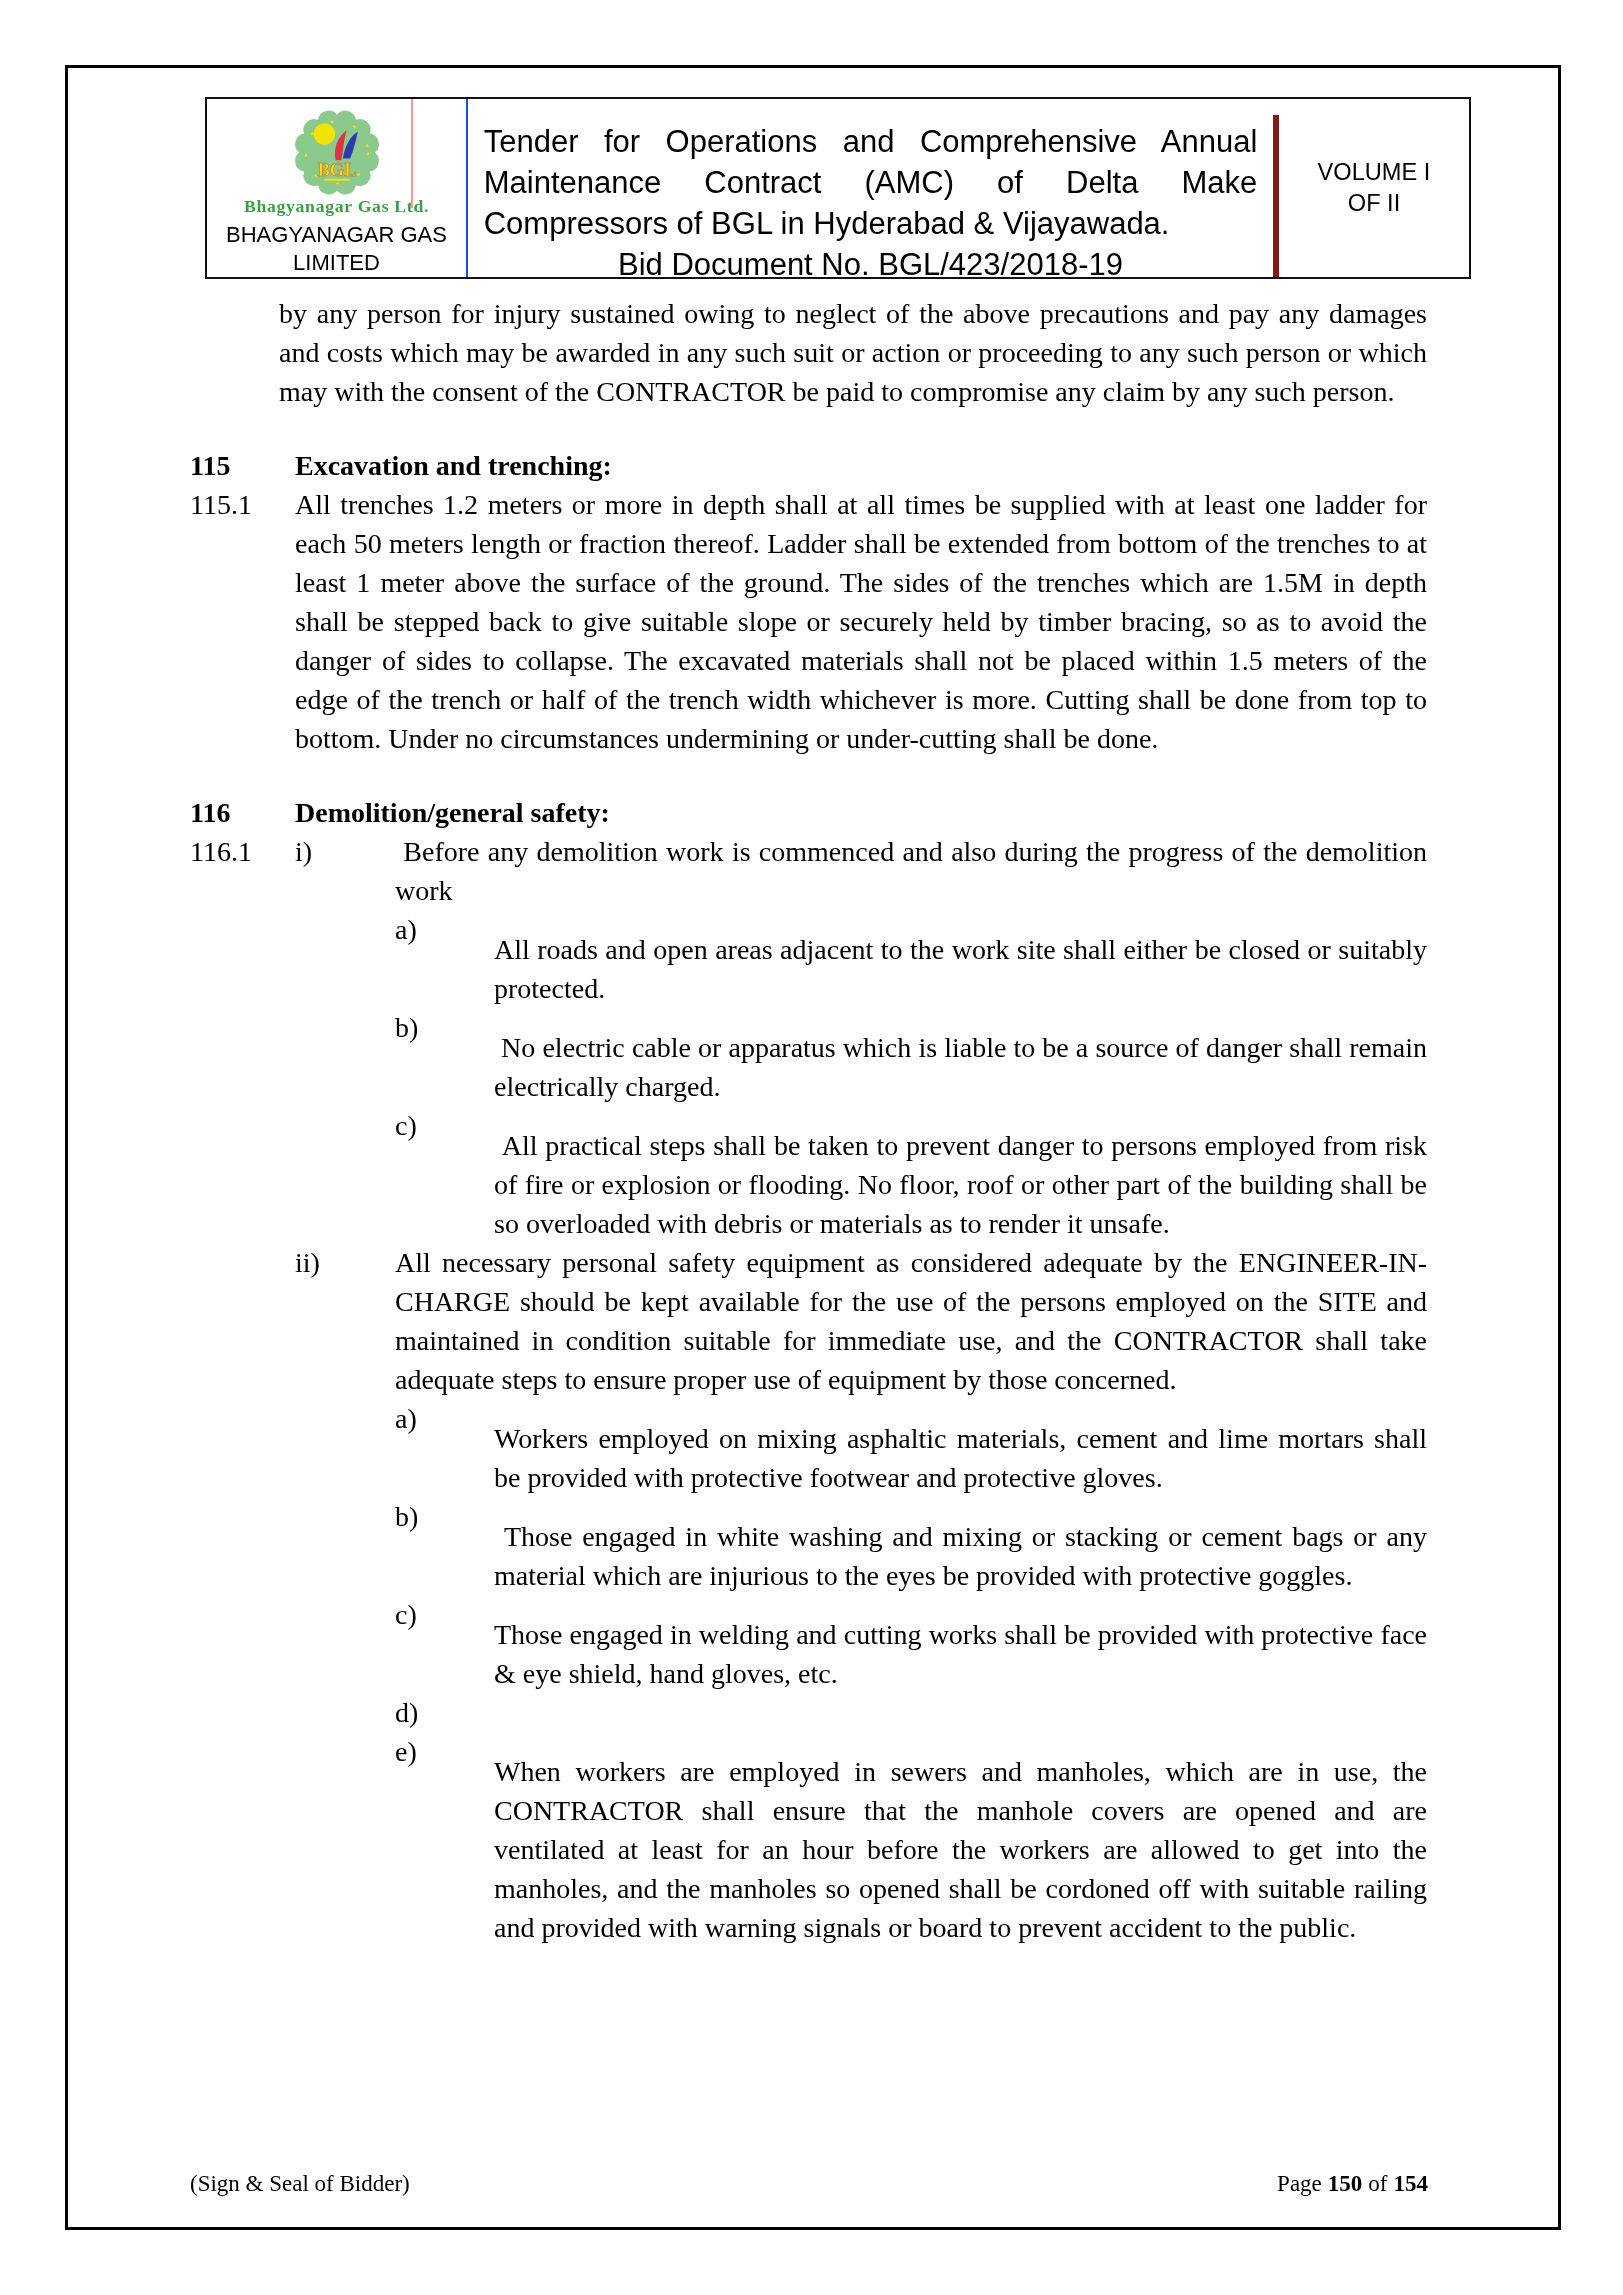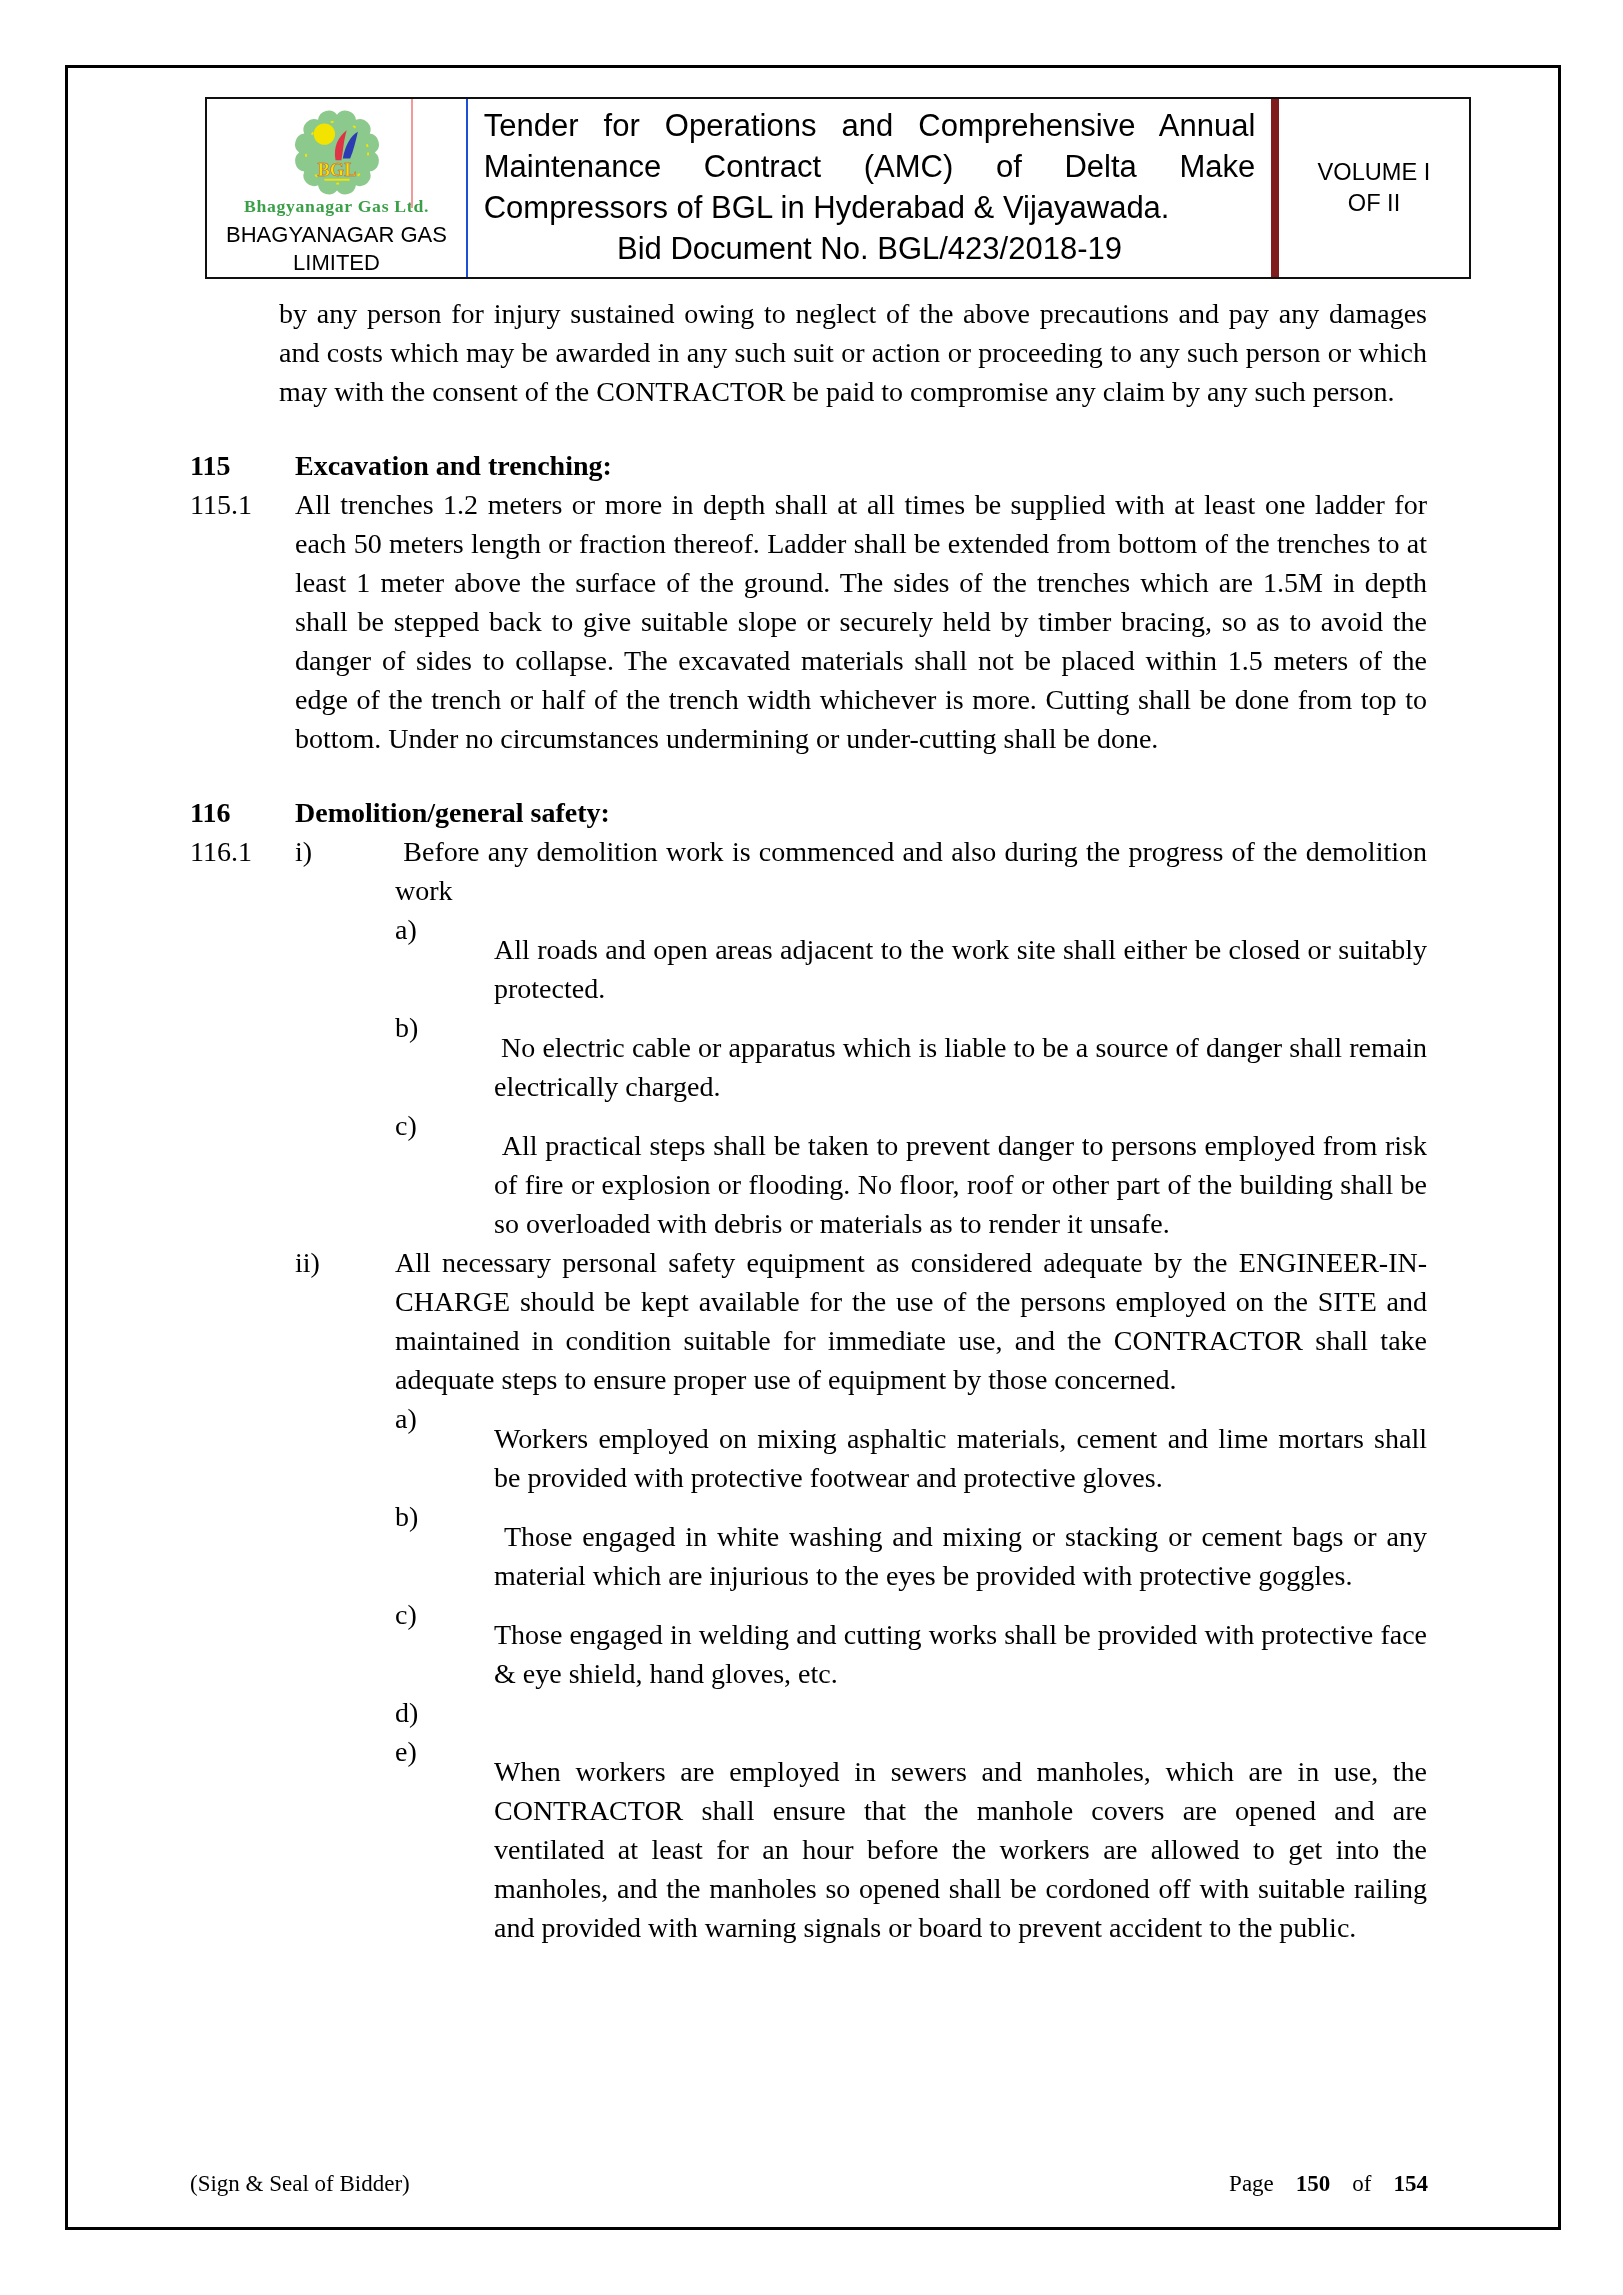--- a/index.html
+++ b/index.html
@@ -28,22 +28,23 @@
   }
   .logo-caption {
     font-family:"Liberation Serif", serif; font-weight:bold;
     font-size:17.7px; color:#3aa048; margin-top:-5.2px; letter-spacing:0.7px;
   }
   .company-name {
     font-size:22px; line-height:28px; text-align:center; margin-top:3.9px;
     color:#000;
   }
   .cell-title {
-    flex:1; border-right:8px solid #7f1d1d; box-sizing:border-box;
+    flex:1; border-right:6px solid #7f1d1d; box-sizing:border-box;
     padding:5.9px 15.7px 0 15.7px;
+    margin-top:16px;
   }
   .title-just {
     font-size:31px; line-height:41px; text-align:justify; text-justify:inter-word;
   }
   .title-center { font-size:31px; line-height:41px; text-align:center; }
   .cell-volume {
     width:190px; display:flex; flex-direction:column; align-items:center;
     justify-content:center;
   }
   .volume-line { font-size:23.6px; line-height:31px; text-align:center; }
@@ -62,21 +63,21 @@
   .t2 { grid-column:2 / 5; }
   .t3 { grid-column:3 / 5; }
   .t4 { grid-column:4 / 5;margin-top:20px; }
   .just { text-align:justify; text-justify:inter-word; }
   
   .footer {
     position:absolute; left:190px; top:2171px; width:1238px;
     display:flex; justify-content:space-between; align-items:baseline;
     font-size:23px;
   }
-  .page-num { display:inline-flex; gap:22px;font-family:Liberation Serif, serif; }
+  .page-num { display:inline-flex; gap:6px;font-family:Liberation Serif, serif; }
 </style>
 </head>
 <body>
 
 <div class="page">
   <div class="page-border"></div>
 
   <div class="header-table">
 
     <div class="cell-logo">

